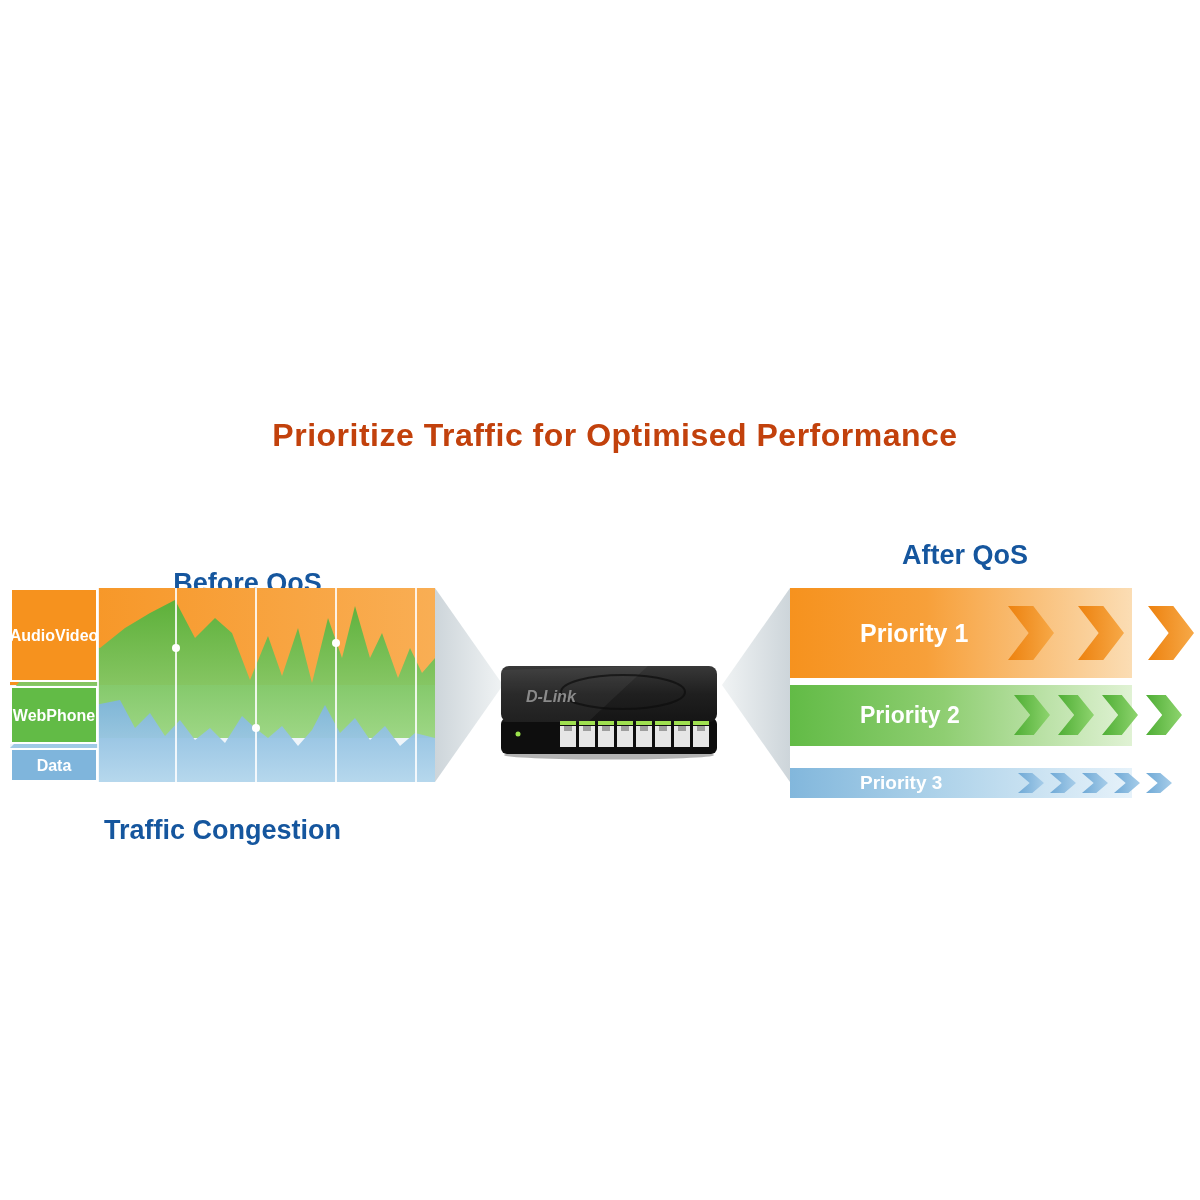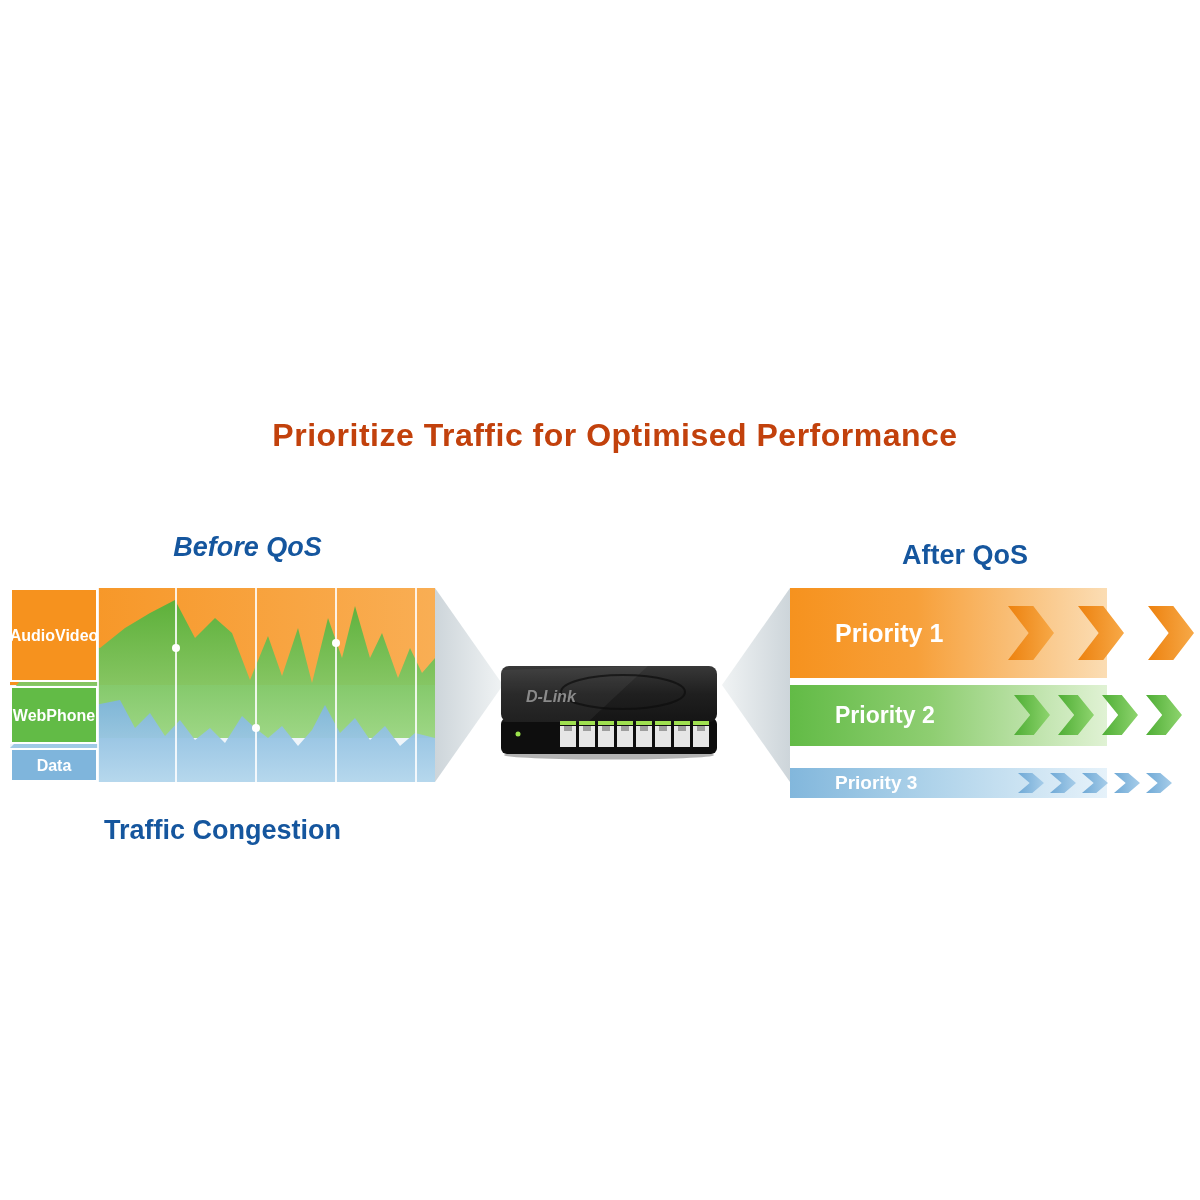--- a/index.html
+++ b/index.html
@@ -3,21 +3,21 @@
 <meta charset="utf-8">
 <style>
   html,body{margin:0;padding:0;background:#fff;}
   .stage{position:relative;width:1200px;height:1200px;background:#ffffff;overflow:hidden;
          font-family:"Liberation Sans",sans-serif;}
 
   .title{position:absolute;top:402px;left:0;width:100%;margin:15px;text-align:center;
          font-size:32px;font-weight:700;color:#c2410c;letter-spacing:.5px;}
 
   .heading{position:absolute;font-size:27px;font-weight:700;color:#15569E;text-align:center;}
-  .before-heading{left:35px;width:425px;top:532px;font-style:italic;}
+  .before-heading{left:35px;width:425px;top:568px;}
   .after-heading{left:765px;width:400px;top:540px;}
 
   
   .chart-panel{position:absolute;left:10px;top:588px;width:425px;height:194px;}
   .chart-svg{position:absolute;left:0;top:0;width:100%;height:100%;}
   .stream-label{position:absolute;left:0;width:88px;display:flex;flex-direction:row;
                 align-items:center;justify-content:center;color:#fff;font-weight:700;
                 font-size:16px;line-height:19px;border:2px solid #fff;box-sizing:border-box;}
   .stream-label.orange{top:0;height:94px;background:#F6921E;}
   .stream-label.green{top:98px;height:58px;background:#62BB46;}
@@ -28,21 +28,21 @@
   .funnel-left{left:435px;clip-path:polygon(0 0,100% 50%,0 100%);
                background:linear-gradient(to right,#CDD5DA,#F0F3F4);}
   .funnel-right{left:722px;clip-path:polygon(100% 0,0 50%,100% 100%);
                background:linear-gradient(to left,#CDD5DA,#F0F3F4);}
 
   
   .switch{position:absolute;left:498px;top:660px;width:222px;height:100px;text-align:center;}
 
   
   .bars{position:absolute;left:790px;top:588px;width:400px;height:195px;}
-  .bar{position:absolute;left:0;width:317px;display:flex;align-items:center;}
+  .bar{position:absolute;left:0;width:317px;display:flex;align-items:center;padding-left:25px;}
   .bar .bar-label{color:#fff;font-weight:700;padding-left:45px;white-space:nowrap;}
   .bar1{top:0;height:90px;background:linear-gradient(90deg,#F6921E 0%,#F7A03A 40%,#FBDDB4 100%);}
   .bar2{top:97px;height:61px;background:linear-gradient(90deg,#62BB46 0%,#8FCE72 45%,#E0F2D4 100%);}
   .bar3{top:180px;height:30px;background:linear-gradient(90deg,#82B7DC 0%,#AFD3EA 45%,#E6F2FA 100%);}
   .bar1 .bar-label{font-size:25px;}
   .bar2 .bar-label{font-size:23px;}
   .bar3 .bar-label{font-size:19px;}
 
   .chevrons{position:absolute;left:0;top:0;width:100%;height:100%;}
   .chev{position:absolute;display:block;

